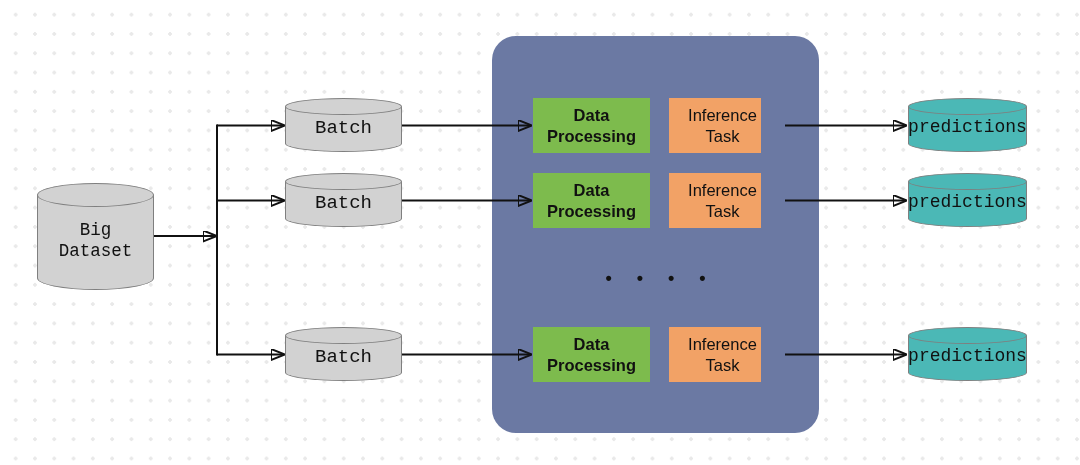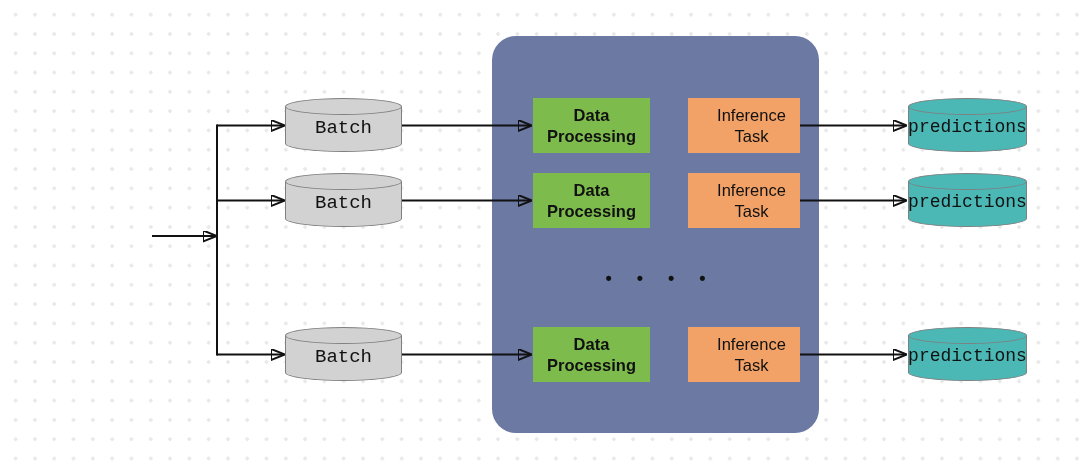--- a/index.html
+++ b/index.html
@@ -77,21 +77,21 @@
     width: 117px; height: 55px;
     display: flex; align-items: center; justify-content: center;
     text-align: center;
     white-space: pre-line;
     font-size: 16.5px;
     line-height: 1.25;
     z-index: 10;
     box-sizing: border-box;
   }
   .pbox.green  { left: 533px; background: #7dbb4d; font-weight: bold; }
-  .pbox.orange { left: 688px; width: 112px; background: #f2a266; padding-left: 15px; }
+  .pbox.orange { left: 669px; width: 92px; background: #f2a266; padding-left: 15px; }
 
   
   .top-r0 { top: 98px; }
   .top-r1 { top: 173px; }
   .top-r2 { top: 327px; }
 
   .ellipsis {
     position: absolute;
     left: 492px; top: 266px; width: 327px; height: 24px;
     display: flex; align-items: center; justify-content: center;
@@ -122,20 +122,26 @@
     <path d="M217,200.5 L284,200.5" marker-end="url(#ah)"></path>
     <path d="M217,354.5 L284,354.5" marker-end="url(#ah)"></path>
     <path d="M402,125.5 L531,125.5" marker-end="url(#ah)"></path>
     <path d="M402,200.5 L531,200.5" marker-end="url(#ah)"></path>
     <path d="M402,354.5 L531,354.5" marker-end="url(#ah)"></path>
     <path d="M785,125.5 L906,125.5" marker-end="url(#ah)"></path>
     <path d="M785,200.5 L906,200.5" marker-end="url(#ah)"></path>
     <path d="M785,354.5 L906,354.5" marker-end="url(#ah)"></path>
   </svg>
 
+  <div class="cyl gray big-dataset">
+    <div class="cyl-top"></div>
+    <div class="cyl-body"></div>
+    <div class="cyl-label">Big
+Dataset</div>
+  </div>
 
   <div class="cyl gray batch top-r0">
     <div class="cyl-top"></div>
     <div class="cyl-body"></div>
     <div class="cyl-label">Batch</div>
   </div>
   <div class="pbox green top-r0">Data
 Processing</div>
   <div class="pbox orange top-r0">Inference
 Task</div>

